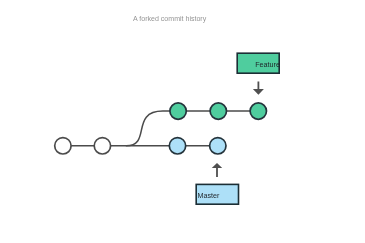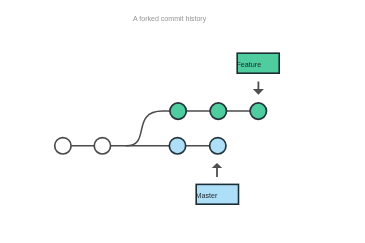--- a/index.html
+++ b/index.html
@@ -16,21 +16,21 @@
     position:absolute;left:133px;top:14.6px;
     font-size:7.05px;line-height:7px;
     color:#959595;white-space:nowrap;
     letter-spacing:0;
   }
   #git-graph{position:absolute;left:0;top:0;}
   .boxlabel{
     position:absolute;
     font-size:7.2px;line-height:1;
     color:#1e2328;
-    display:flex;align-items:center;justify-content:flex-start;
+    display:flex;align-items:center;justify-content:flex-end;
     box-sizing:border-box;
     background:transparent;
   }
   .boxlabel span{display:block;transform:translateY(0.9px);}
 </style>
 </head>
 <body style="background: rgb(255, 255, 255);">
 
 <div id="stage" style="background: rgb(255, 255, 255);">
 

